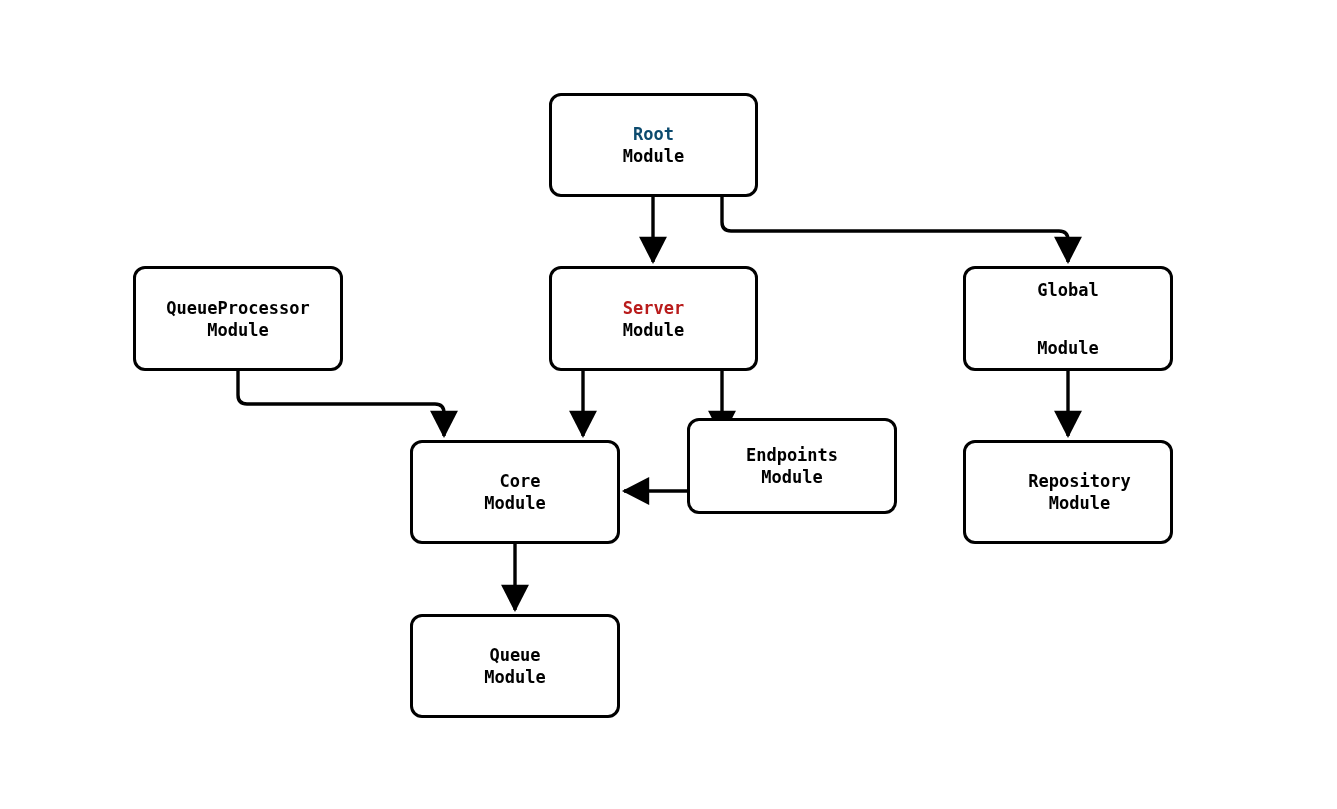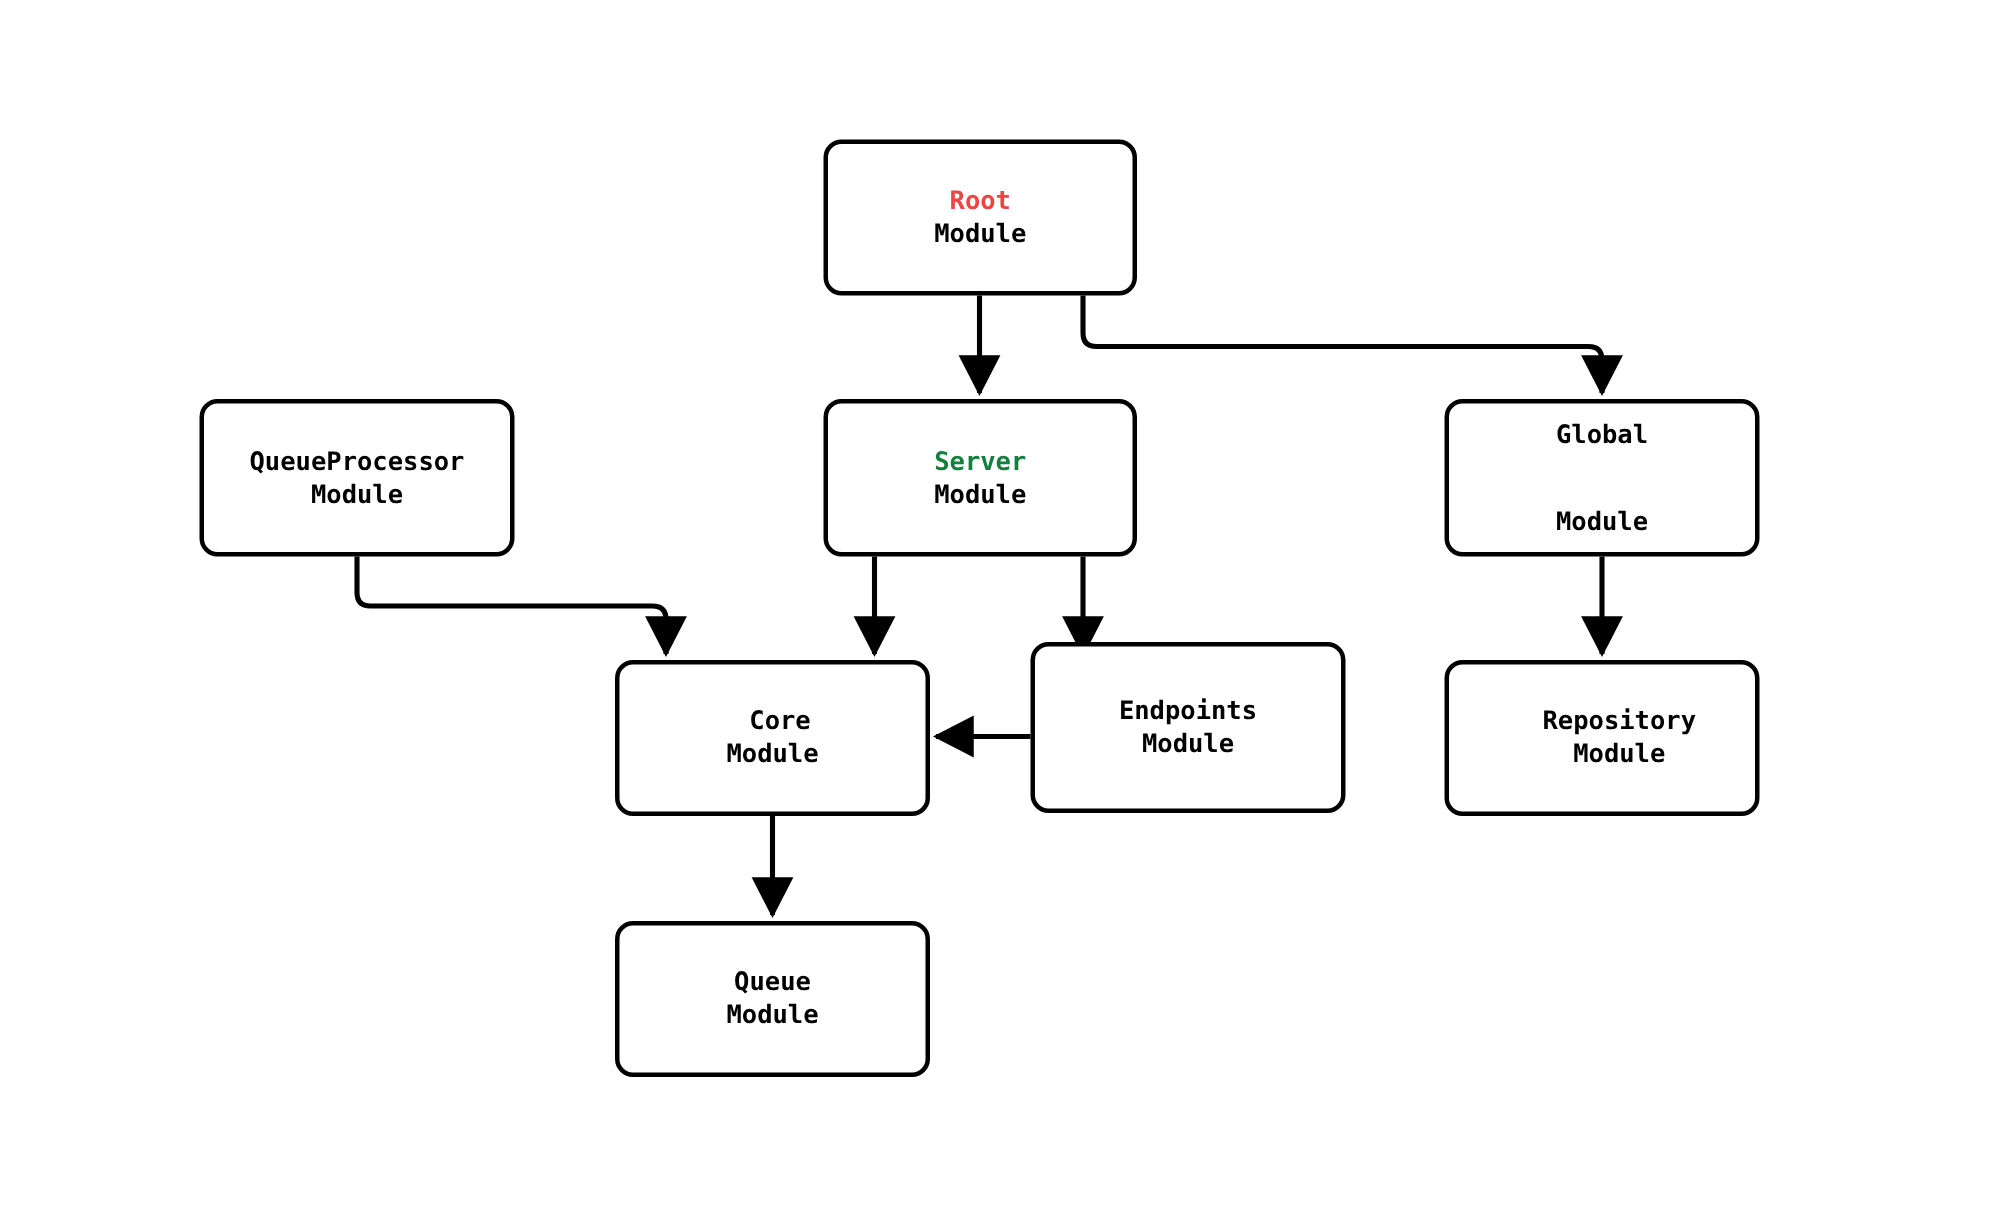--- a/index.html
+++ b/index.html
@@ -72,45 +72,45 @@
 
       <path d="M 687 491 L 624 491" marker-end="url(#arrowhead)"></path>
 
       <path d="M 1068 371 L 1068 436" marker-end="url(#arrowhead)"></path>
 
       <path d="M 515 544 L 515 610" marker-end="url(#arrowhead)"></path>
     </g>
   </svg>
 
   <div class="node" style="left: 549px; top: 93px; width: 209px; height: 104px; border-color: rgb(0, 0, 0); background: rgb(255, 255, 255);">
-    <span class="node-line" style="color: #ef4444;">Root</span>
+    <span class="node-line" style="color: #0c4a6e;">Root</span>
     <span class="node-line" style="color: rgb(0, 0, 0);">Module</span>
   </div>
 
   <div class="node" style="left: 133px; top: 266px; width: 210px; height: 105px; border-color: rgb(0, 0, 0); background: rgb(255, 255, 255);">
     <span class="node-line" style="color: rgb(0, 0, 0);">QueueProcessor</span>
     <span class="node-line" style="color: rgb(0, 0, 0);">Module</span>
   </div>
 
   <div class="node" style="left: 549px; top: 266px; width: 209px; height: 105px; border-color: rgb(0, 0, 0); background: rgb(255, 255, 255);">
-    <span class="node-line" style="color: #15803d;">Server</span>
+    <span class="node-line" style="color: #b91c1c;">Server</span>
     <span class="node-line" style="color: rgb(0, 0, 0);">Module</span>
   </div>
 
   <div class="node" style="left: 963px; top: 266px; width: 210px; height: 105px; border-color: rgb(0, 0, 0); background: rgb(255, 255, 255); gap: 36px;">
     <span class="node-line" style="color: rgb(0, 0, 0);">Global</span>
     <span class="node-line" style="color: rgb(0, 0, 0);">Module</span>
   </div>
 
   <div class="node" style="left: 410px; top: 440px; width: 210px; height: 104px; border-color: rgb(0, 0, 0); background: rgb(255, 255, 255);">
     <span class="node-line" style="color: rgb(0, 0, 0); margin-left: 10px;">Core</span>
     <span class="node-line" style="color: rgb(0, 0, 0);">Module</span>
   </div>
 
-  <div class="node" style="left: 687px; top: 428px; width: 210px; height: 114px; border-color: rgb(0, 0, 0); background: rgb(255, 255, 255);">
+  <div class="node" style="left: 687px; top: 418px; width: 210px; height: 96px; border-color: rgb(0, 0, 0); background: rgb(255, 255, 255);">
     <span class="node-line" style="color: rgb(0, 0, 0);">Endpoints</span>
     <span class="node-line" style="color: rgb(0, 0, 0);">Module</span>
   </div>
 
   <div class="node" style="left: 963px; top: 440px; width: 210px; height: 104px; border-color: rgb(0, 0, 0); background: rgb(255, 255, 255); padding-left: 23px;">
     <span class="node-line" style="color: rgb(0, 0, 0);">Repository</span>
     <span class="node-line" style="color: rgb(0, 0, 0);">Module</span>
   </div>
 
   <div class="node" style="left: 410px; top: 614px; width: 210px; height: 104px; border-color: rgb(0, 0, 0); background: rgb(255, 255, 255); align-items: center;">

